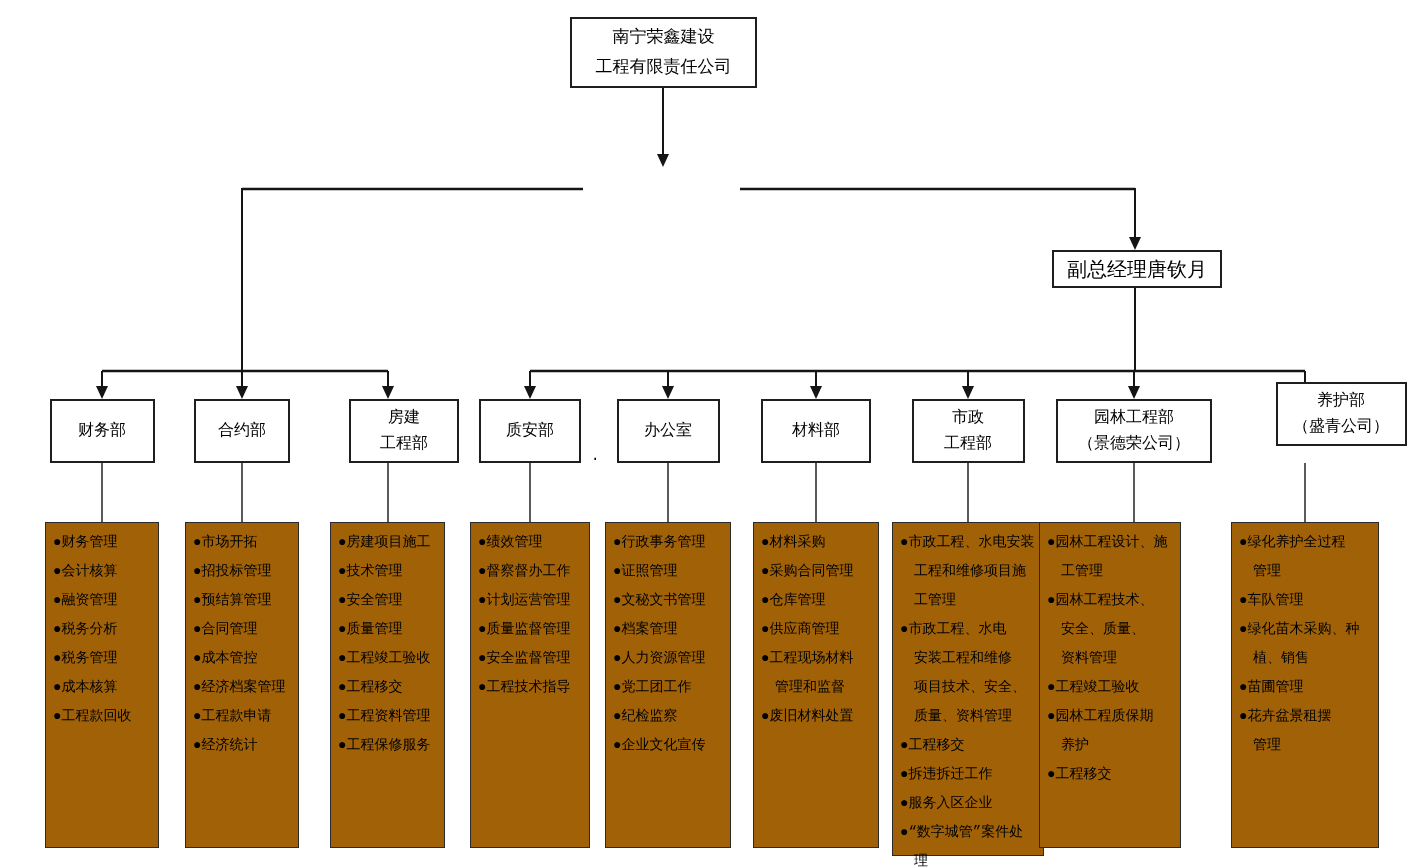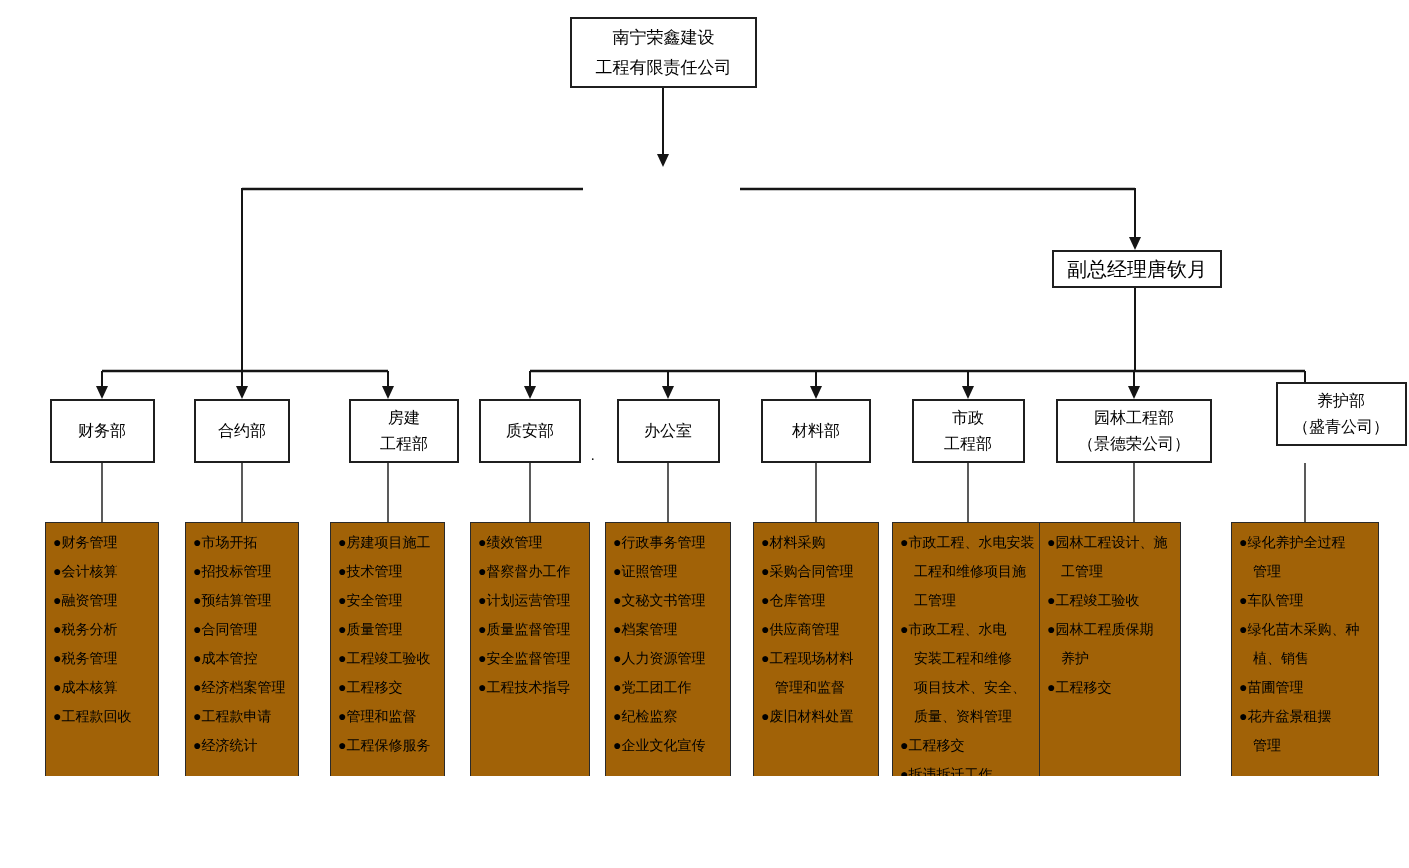--- a/index.html
+++ b/index.html
@@ -1,18 +1,18 @@
 <!DOCTYPE html>
 <html><head>
 <meta charset="utf-8">
 <style>
   html,body{margin:0;padding:0;background:#fff;}
   #chart{
-    position:relative;width:1409px;height:776px;background:#ffffff;
-    font-family:Liberation Serif, serif;color:#000;
+    position:relative;width:1409px;height:868px;background:#ffffff;
+    font-family:Liberation Mono, monospace;color:#000;
     overflow:hidden;
   }
   #connectors{position:absolute;left:0;top:0;}
   .box{
     position:absolute;box-sizing:border-box;border:2px solid #1f1f1f;background:#fff;
     display:flex;flex-direction:column;align-items:center;justify-content:center;
     text-align:center;
   }
   .root{left:570px;top:17px;width:187px;height:71px;font-size:17px;line-height:30px;}
   .gm{left:583px;top:167px;width:157px;height:43px;font-size:17px;}
@@ -109,21 +109,21 @@
         <div>房建</div>
         <div>工程部</div>
       </div>
       <div class="dept-list" style="left: 322px; top: 522px; width: 115px; height: 326px; margin-left: 8px;">
         <div class="dept-item">●房建项目施工</div>
         <div class="dept-item">●技术管理</div>
         <div class="dept-item">●安全管理</div>
         <div class="dept-item">●质量管理</div>
         <div class="dept-item">●工程竣工验收</div>
         <div class="dept-item">●工程移交</div>
-        <div class="dept-item">●管理和监督</div>
+        <div class="dept-item">●工程资料管理</div>
         <div class="dept-item">●工程保修服务</div>
       </div>
       <div class="box dept-header" style="left: 479px; top: 399px; width: 102px; height: 64px;">
         <div>质安部</div>
       </div>
       <div class="dept-list" style="left: 470px; top: 522px; width: 120px; height: 326px;">
         <div class="dept-item">●绩效管理</div>
         <div class="dept-item">●督察督办工作</div>
         <div class="dept-item">●计划运营管理</div>
         <div class="dept-item">●质量监督管理</div>
@@ -165,20 +165,21 @@
         <div class="dept-item">●拆违拆迁工作</div>
         <div class="dept-item">●服务入区企业</div>
         <div class="dept-item">●“数字城管”案件处<br>理</div>
       </div>
       <div class="box dept-header" style="left: 1056px; top: 399px; width: 156px; height: 64px;">
         <div>园林工程部</div>
         <div>（景德荣公司）</div>
       </div>
       <div class="dept-list" style="left: 1039px; top: 522px; width: 142px; height: 326px;">
         <div class="dept-item">●园林工程设计、施<br>工管理</div>
+        <div class="dept-item">●园林工程技术、<br>安全、质量、<br>资料管理</div>
         <div class="dept-item">●工程竣工验收</div>
         <div class="dept-item">●园林工程质保期<br>养护</div>
         <div class="dept-item">●工程移交</div>
       </div>
       <div class="box dept-header" style="left: 1239.5px; top: 382px; width: 131px; height: 64px; margin-left: 36px;">
         <div>养护部</div>
         <div>（盛青公司）</div>
       </div>
       <div class="dept-list" style="left: 1231px; top: 522px; width: 148px; height: 326px;">
         <div class="dept-item">●绿化养护全过程<br>管理</div>

